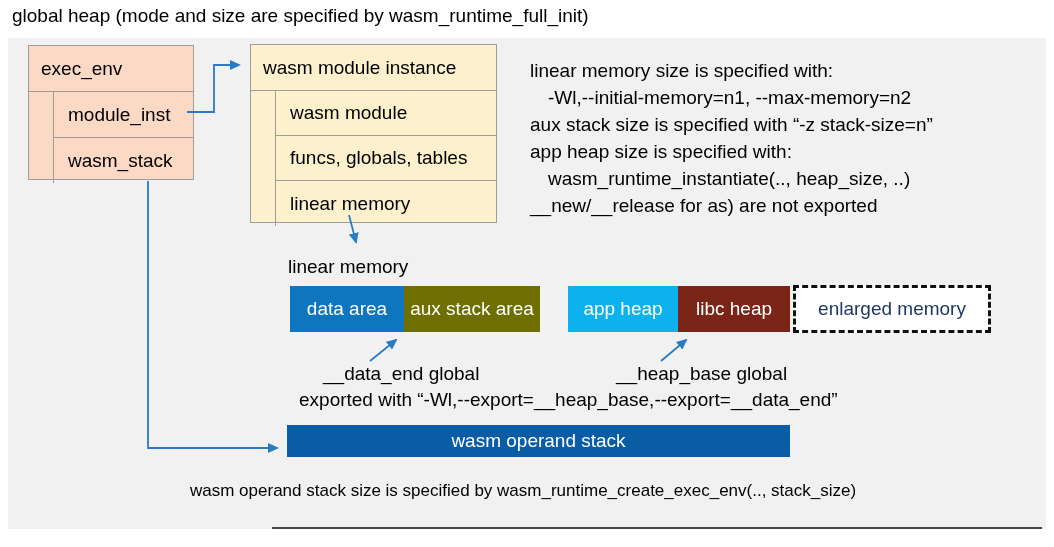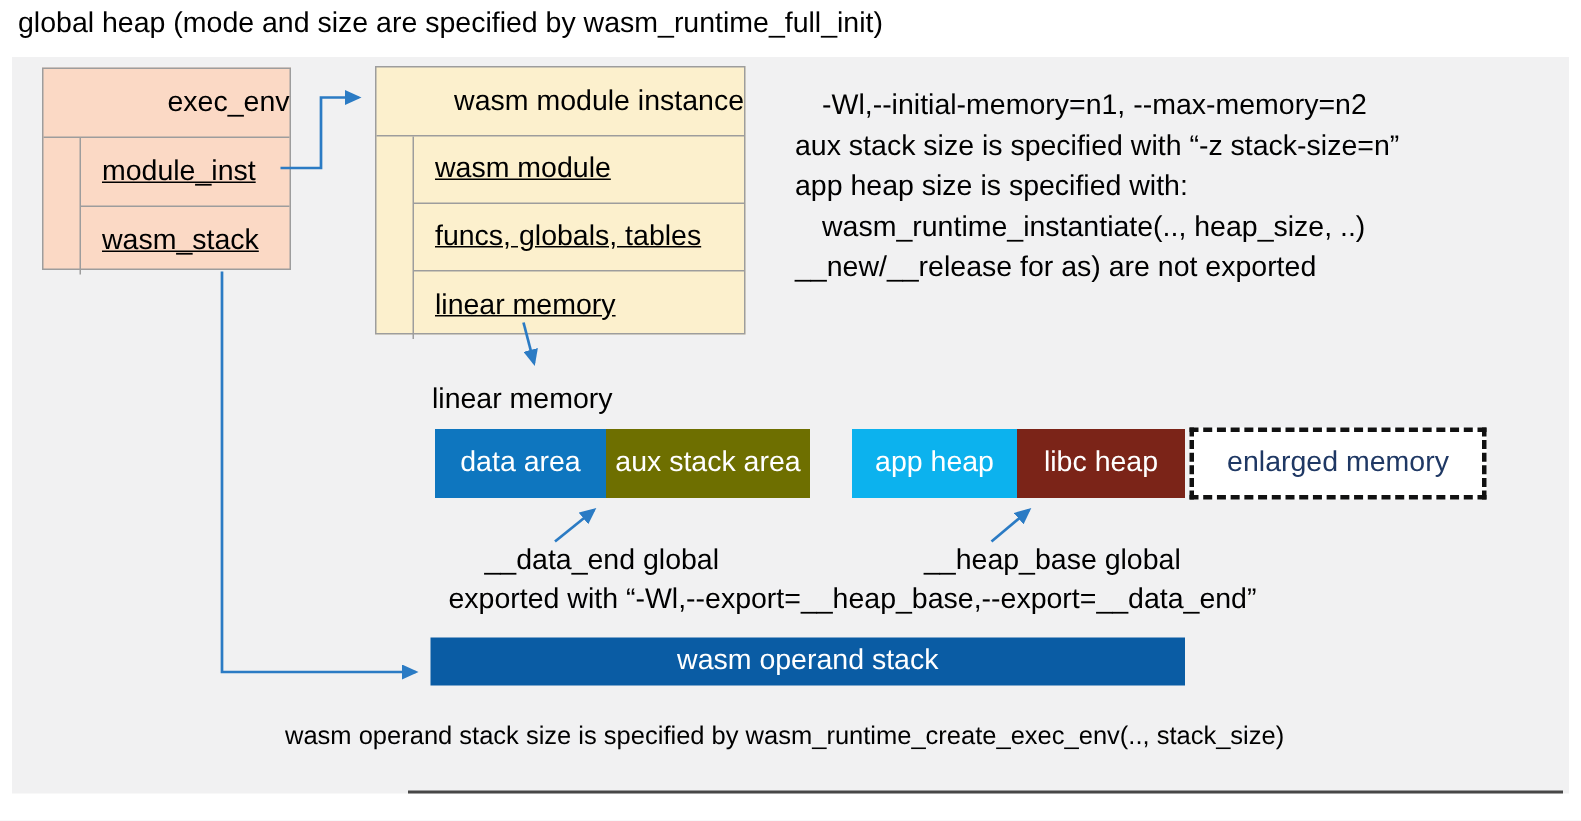--- a/index.html
+++ b/index.html
@@ -8,24 +8,24 @@
     font-family:"Liberation Sans", sans-serif;color:#000;overflow:hidden;
   }
   .abs{position:absolute;}
   #title{left:12px;top:5px;font-size:19px;color:#000;}
   #panel{left:8px;top:38px;width:1038px;height:491px;background:#f1f1f2;}
 
   
   .struct-box{border:1px solid #9d9d9d;box-sizing:border-box;font-size:19px;}
   #exec-env-box{left:28px;top:45px;width:166px;height:135px;background:#fbd9c5;}
   #module-instance-box{left:250px;top:44px;width:247px;height:179px;background:#fcf0cd;}
-  .struct-header{height:45px;line-height:45px;padding-left:12px;border-bottom:1px solid #9d9d9d;text-align:right;}
+  .struct-header{height:45px;line-height:45px;padding-left:12px;border-bottom:1px solid #9d9d9d;}
   .struct-body{display:flex;}
   .gutter{width:24px;border-right:1px solid #9d9d9d;}
-  .rows{flex:1;text-decoration:underline;}
+  .rows{flex:1;}
   .struct-row{height:45px;line-height:45px;padding-left:14px;border-bottom:1px solid #9d9d9d;}
   .struct-row:last-child{border-bottom:none;}
   #module-instance-box .struct-row{height:44px;line-height:44px;}
   #module-instance-box .struct-row:last-child{height:45px;line-height:45px;}
 
   
   #linker-notes{left:530px;top:57px;width:520px;font-size:19px;line-height:27px;}
   #linker-notes .indent{padding-left:18px;}
 
   
@@ -78,20 +78,21 @@
     <div class="gutter"></div>
     <div class="rows">
       <div class="struct-row">wasm module</div>
       <div class="struct-row">funcs, globals, tables</div>
       <div class="struct-row">linear memory</div>
     </div>
   </div>
 </div>
 
 <div class="abs" id="linker-notes">
+  <div>linear memory size is specified with:</div>
   <div class="indent">-Wl,--initial-memory=n1, --max-memory=n2</div>
   <div>aux stack size is specified with “-z stack-size=n”</div>
   <div>app heap size is specified with:</div>
   <div class="indent">wasm_runtime_instantiate(.., heap_size, ..)</div>
   <div>__new/__release for as) are not exported</div>
 </div>
 
 <div class="abs" id="linear-memory-label">linear memory</div>
 
 <div class="abs seg" id="seg-data">

